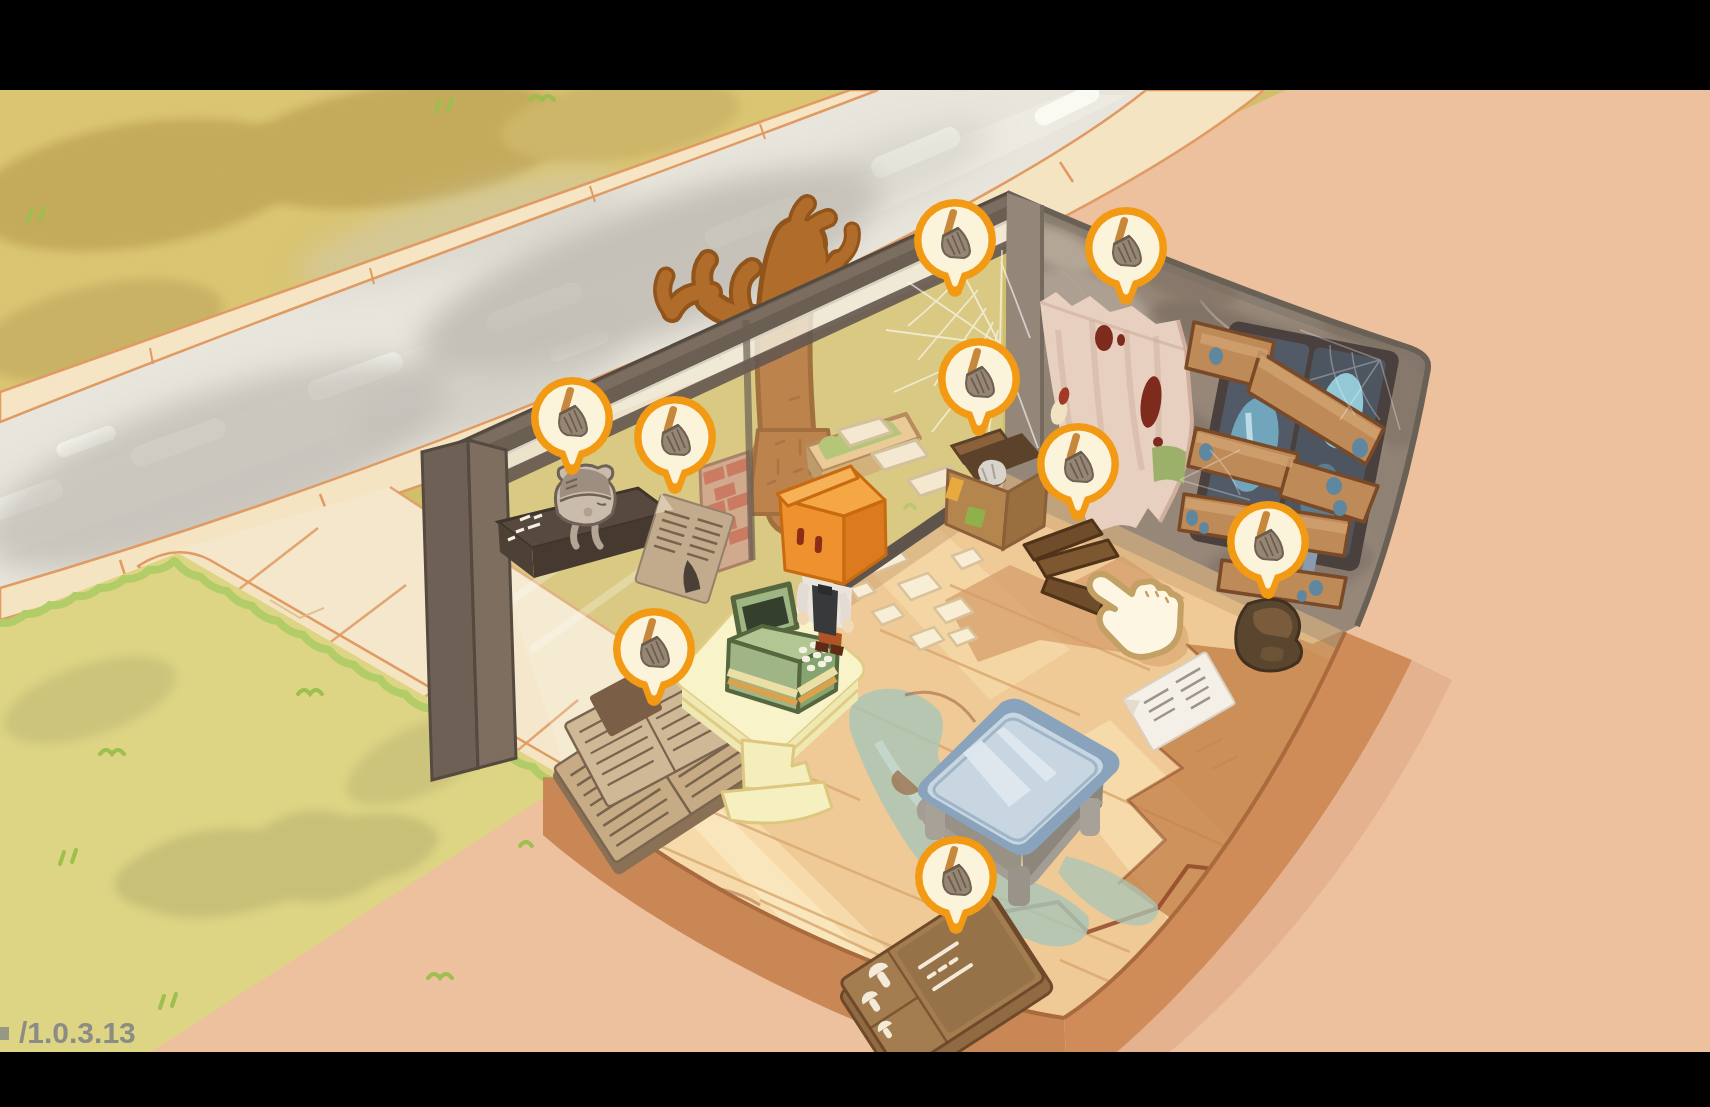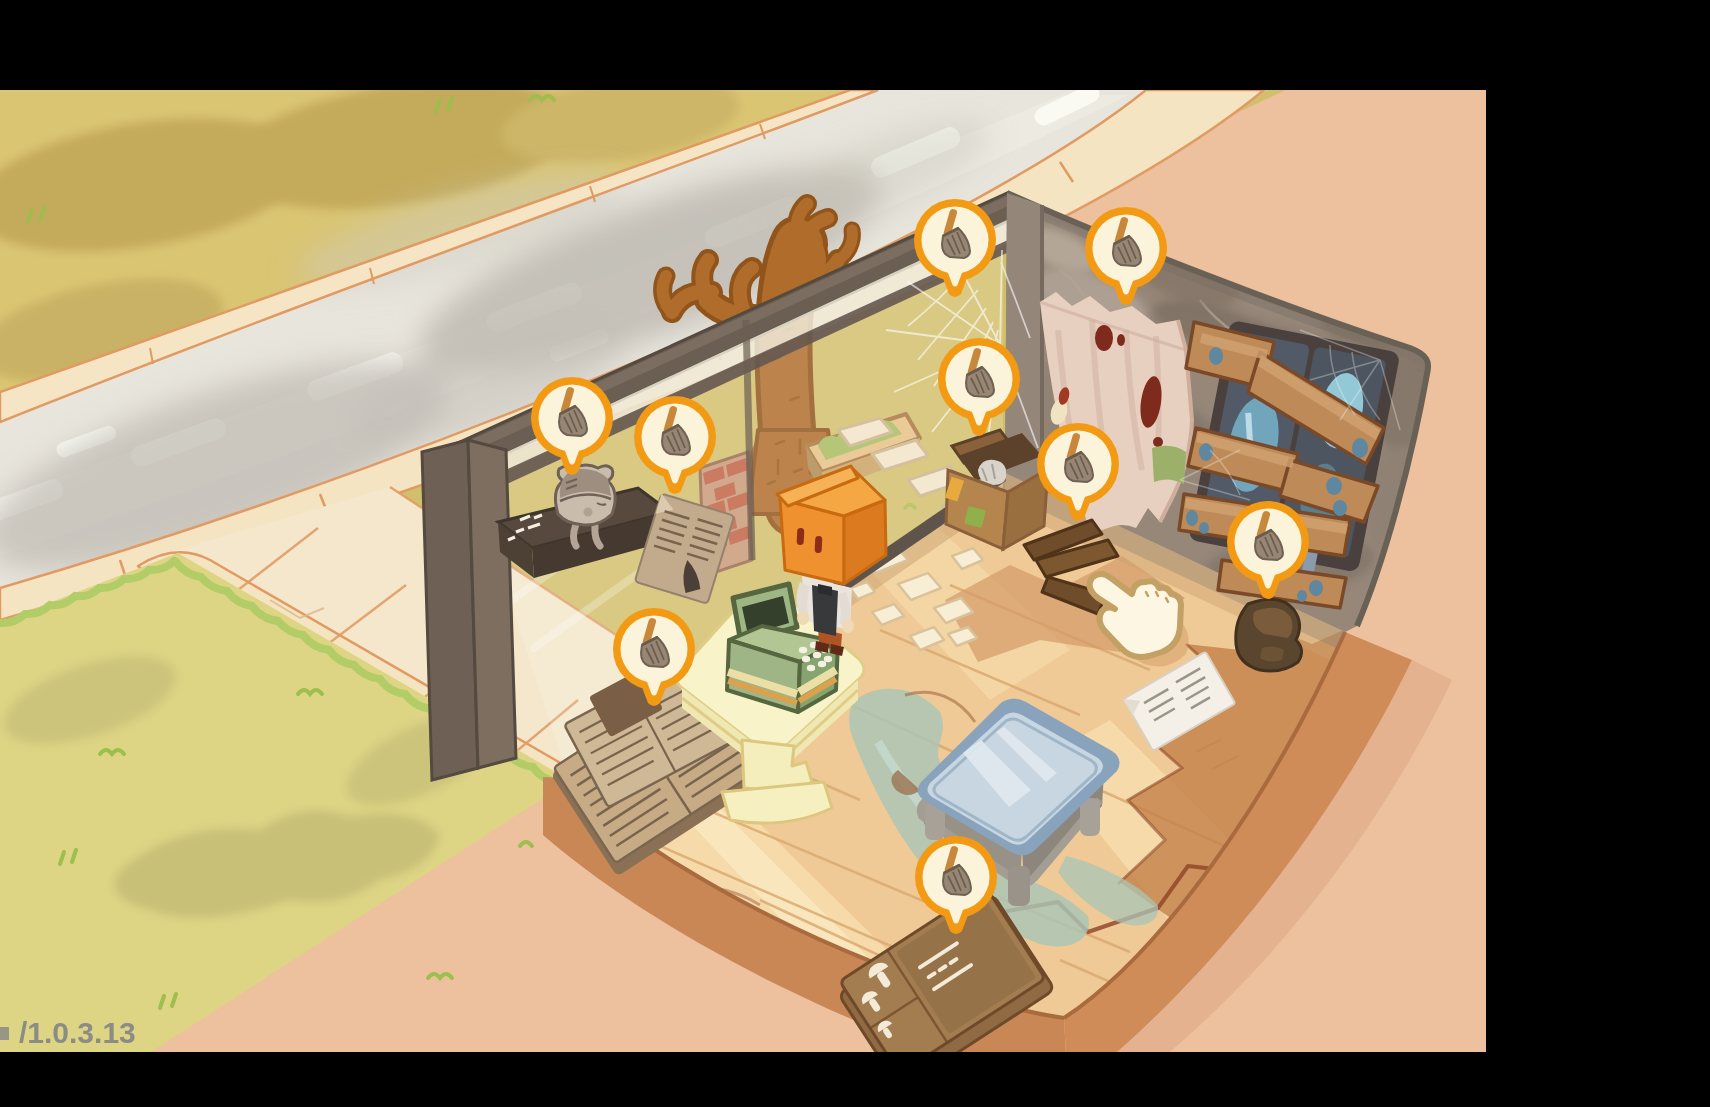--- a/index.html
+++ b/index.html
@@ -1,16 +1,16 @@
 <!DOCTYPE html>
 <html><head>
 <meta charset="utf-8">
 <style>
   html,body{margin:0;padding:0;background:#000;}
-  #stage{position:relative;width:1486px;height:1107px;overflow:hidden;background:#3b82f6;
+  #stage{position:relative;width:1710px;height:1107px;overflow:hidden;background:#3b82f6;
          font-family:"Liberation Sans", sans-serif;text-decoration:underline;}
   svg{display:block;}
 </style>
 </head>
 <body>
 <div id="stage">
 <svg width="1710" height="1107" viewBox="0 0 1710 1107">
 <defs>
   <clipPath id="game">
           <rect x="0" y="90" width="1710" height="962"></rect>

